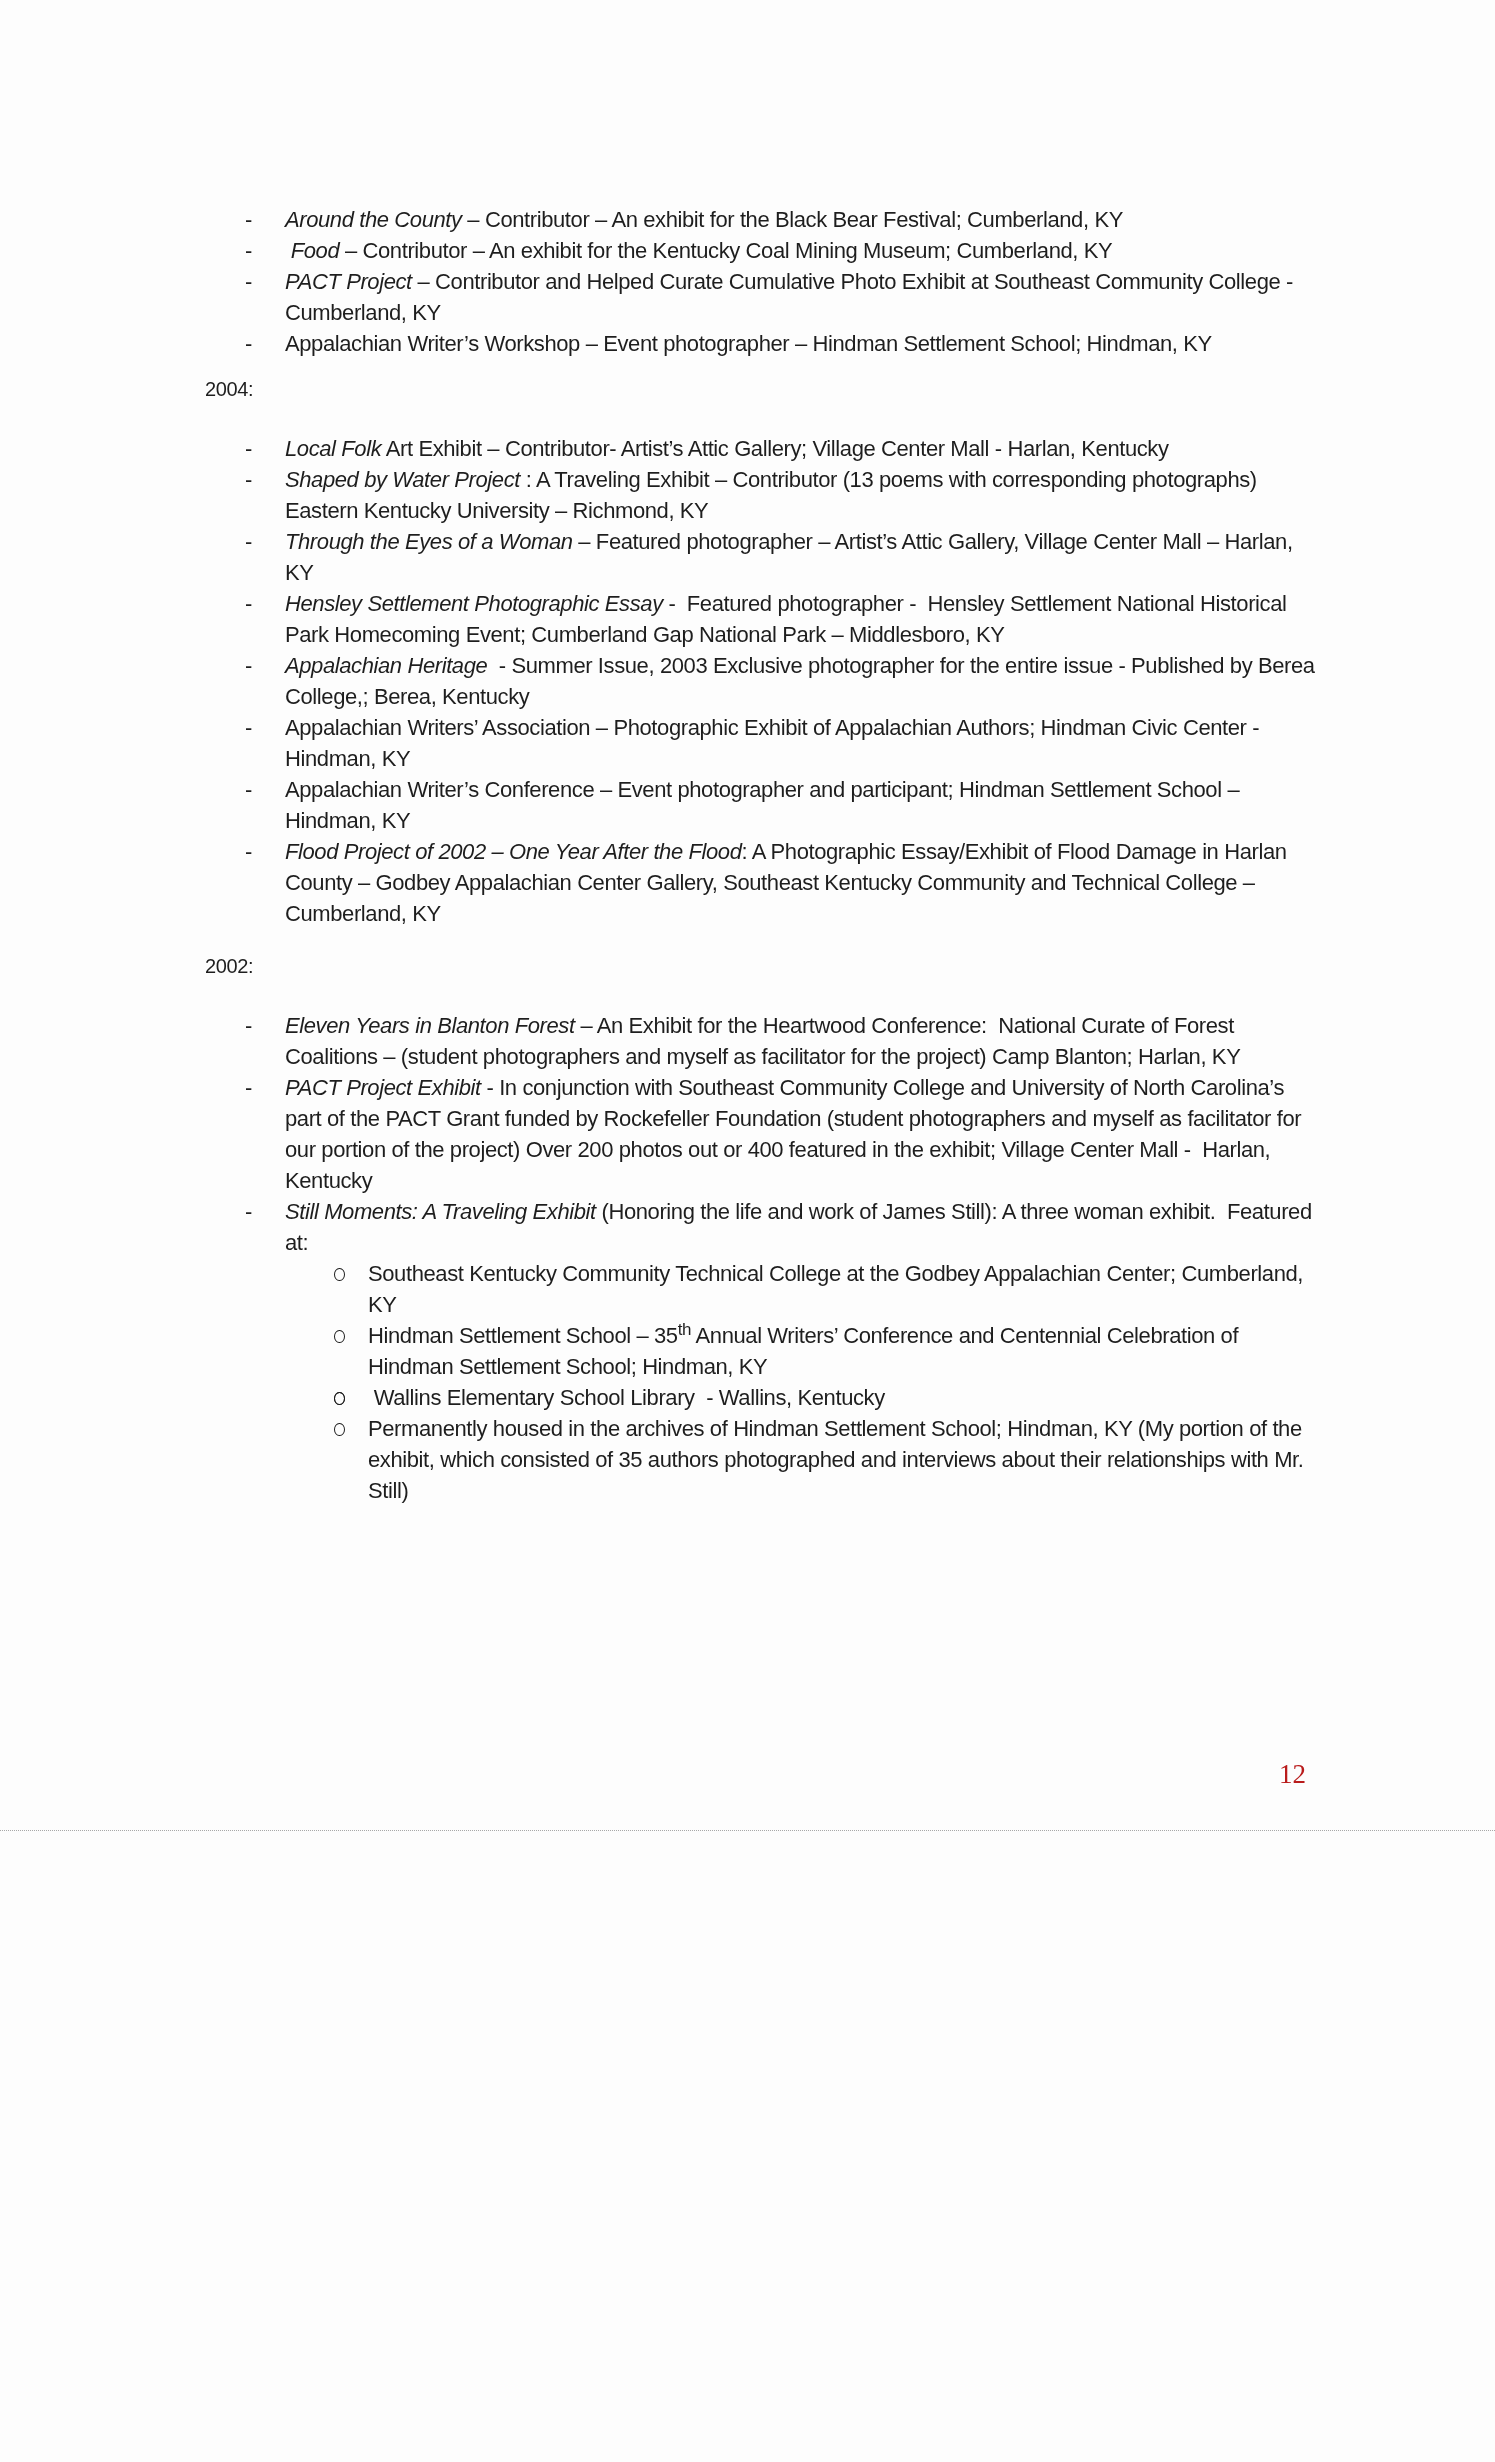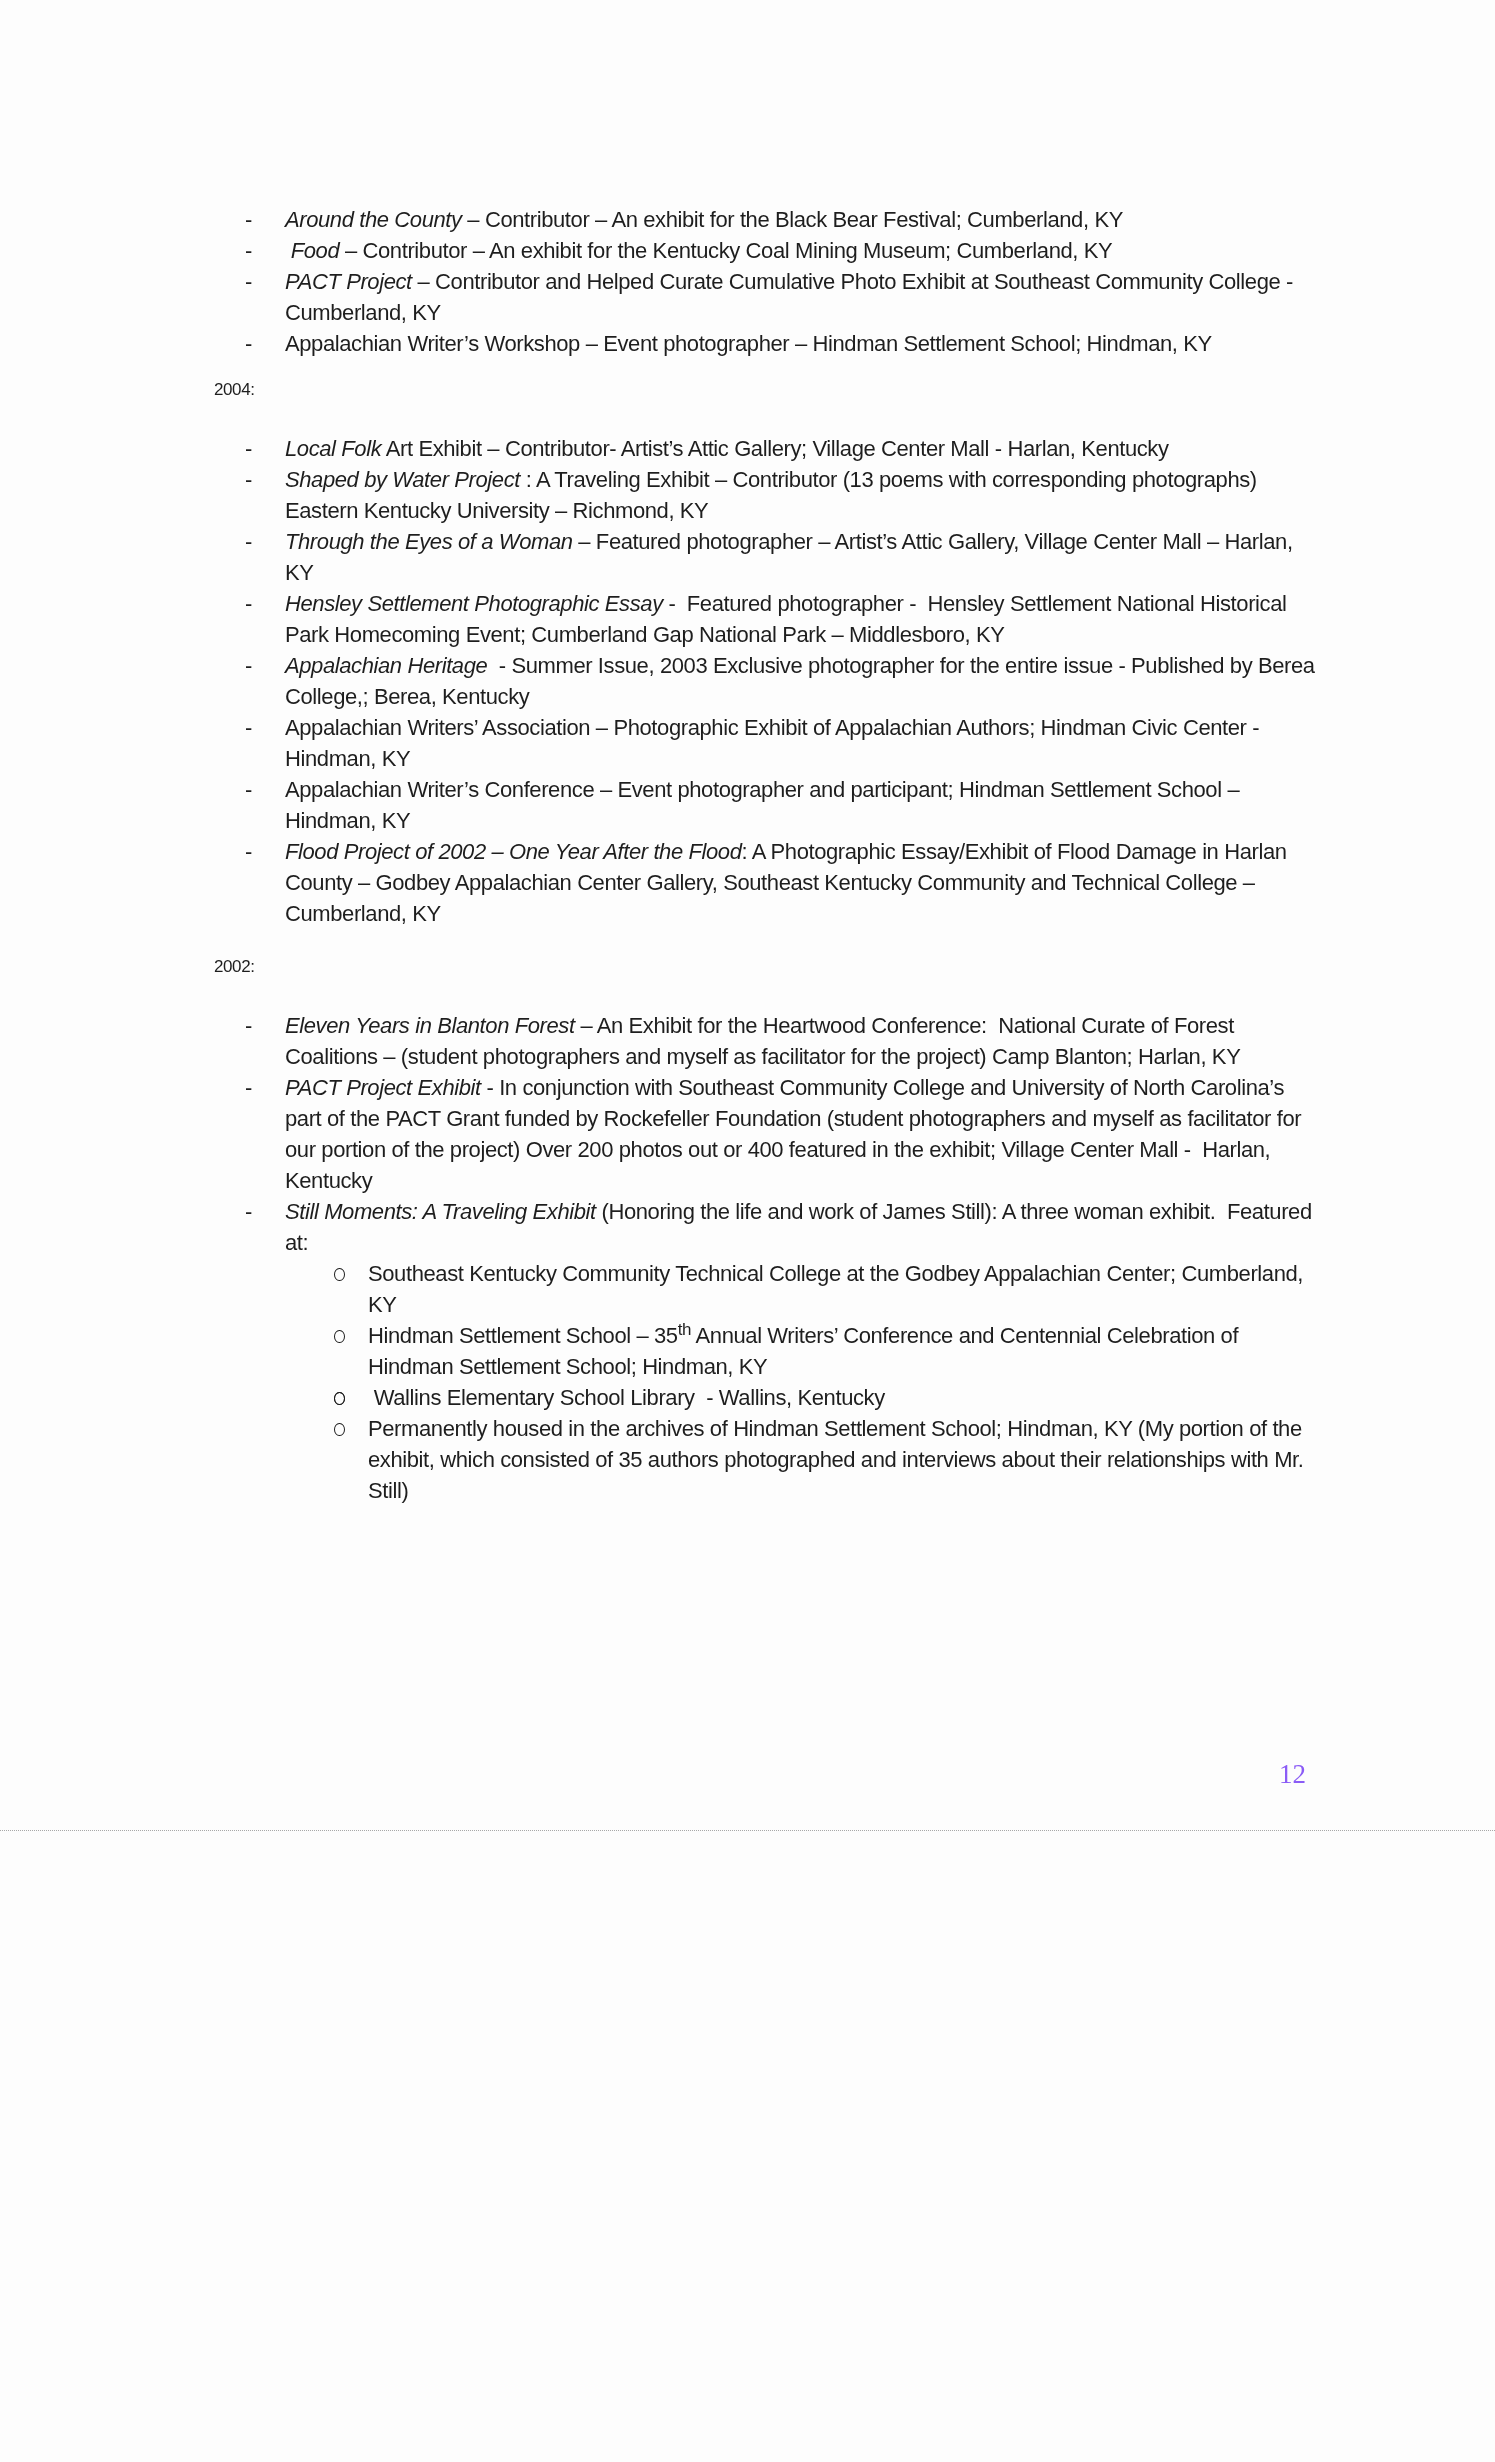--- a/index.html
+++ b/index.html
@@ -15,23 +15,23 @@
   .content {
     position: absolute;
     left: 199px;
     top: 204px;
     width: 1114px;
     font-size: 22px;
     line-height: 31px;
     letter-spacing: -0.4px;
   }
   .year {
-    margin: 15px;
+    margin: 6px;
     height: 31px;
-    font-size: 17px;
+    font-size: 20px;
   }
   .year-gap-before { margin-top: 15.2px; }
   .year-gap-after { margin-bottom: 28px; }
   ul.items { list-style: none; margin: 0; padding: 0; }
   li.item {
     position: relative;
     padding-left: 86px;
     width: 1032px;
   }
   li.item .dash {
@@ -58,21 +58,21 @@
     border-radius: 50%;
     box-sizing: border-box;
   }
   sup { font-size: 17px; line-height: 0; vertical-align: 8.2px; text-align: right; }
   .page-number {
     position: absolute;
     left: 1279px;
     top: 1759px;
     font-family: "Liberation Serif", "DejaVu Serif", serif;
     font-size: 27px;
-    color: #8b5cf6;
+    color: #b91c1c;
   }
   .footer-rule {
     position: absolute;
     left: 0; top: 1830px;
     width: 1495px; height: 0;
     border-top: 1.2px dotted #a8a8a8;
   }
 </style>
 </head>
 <body>

